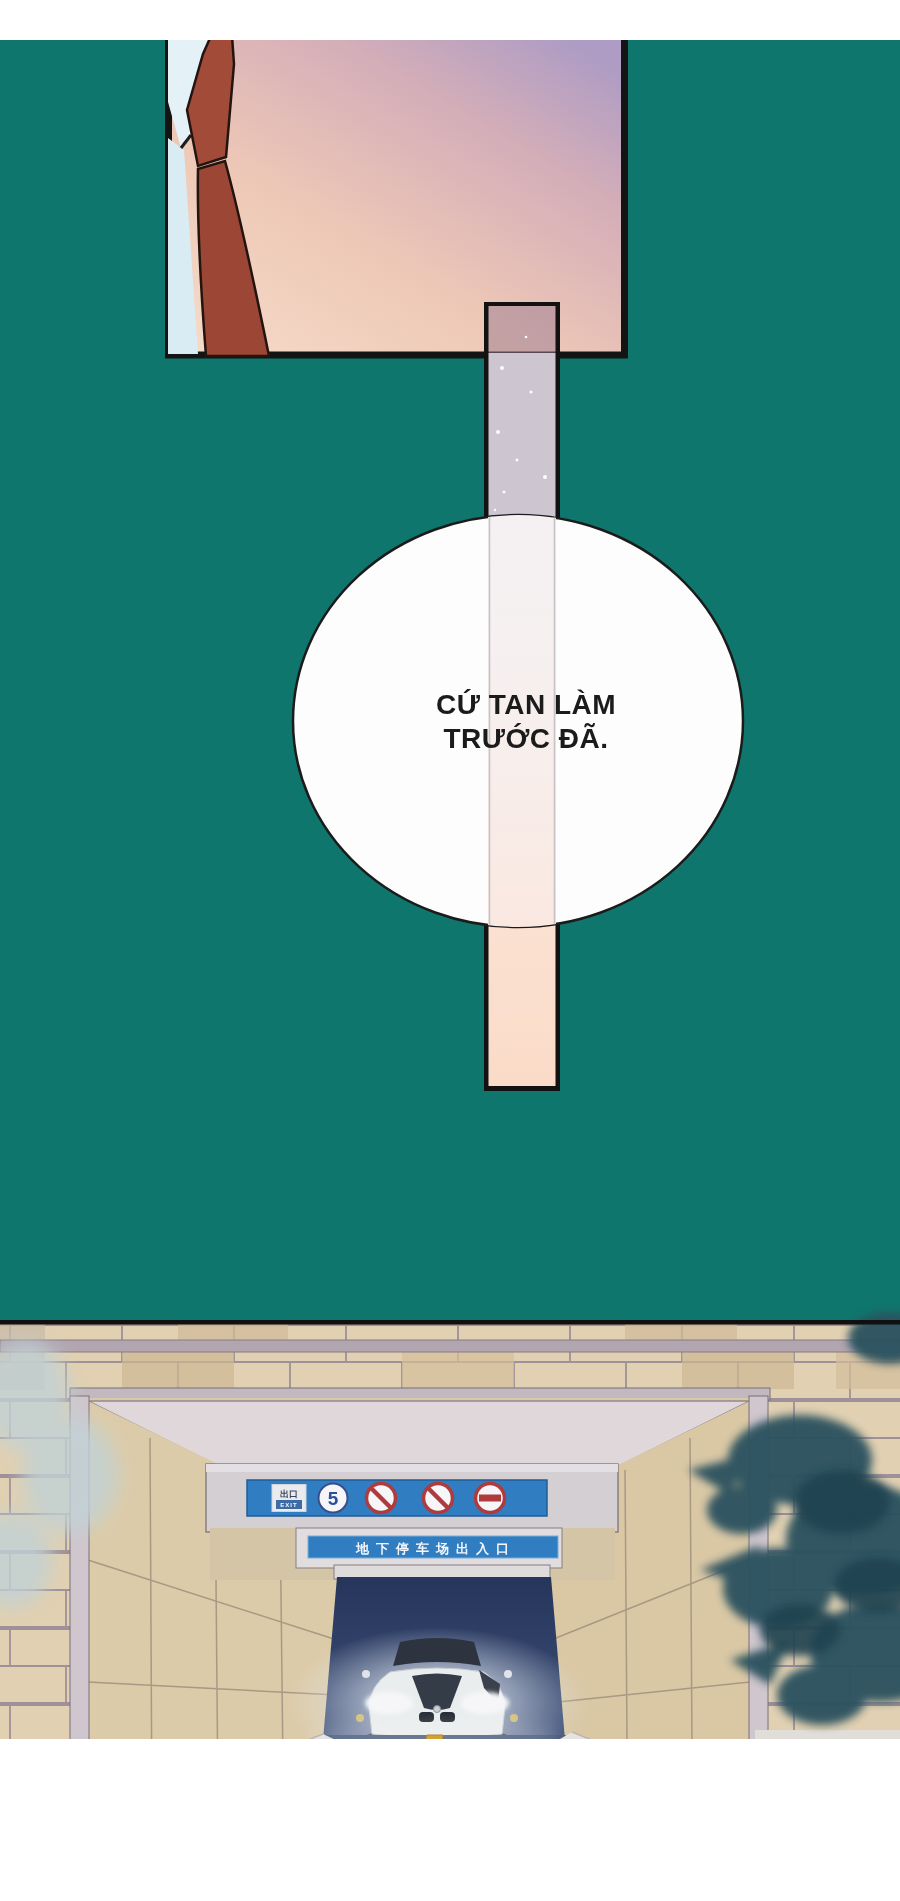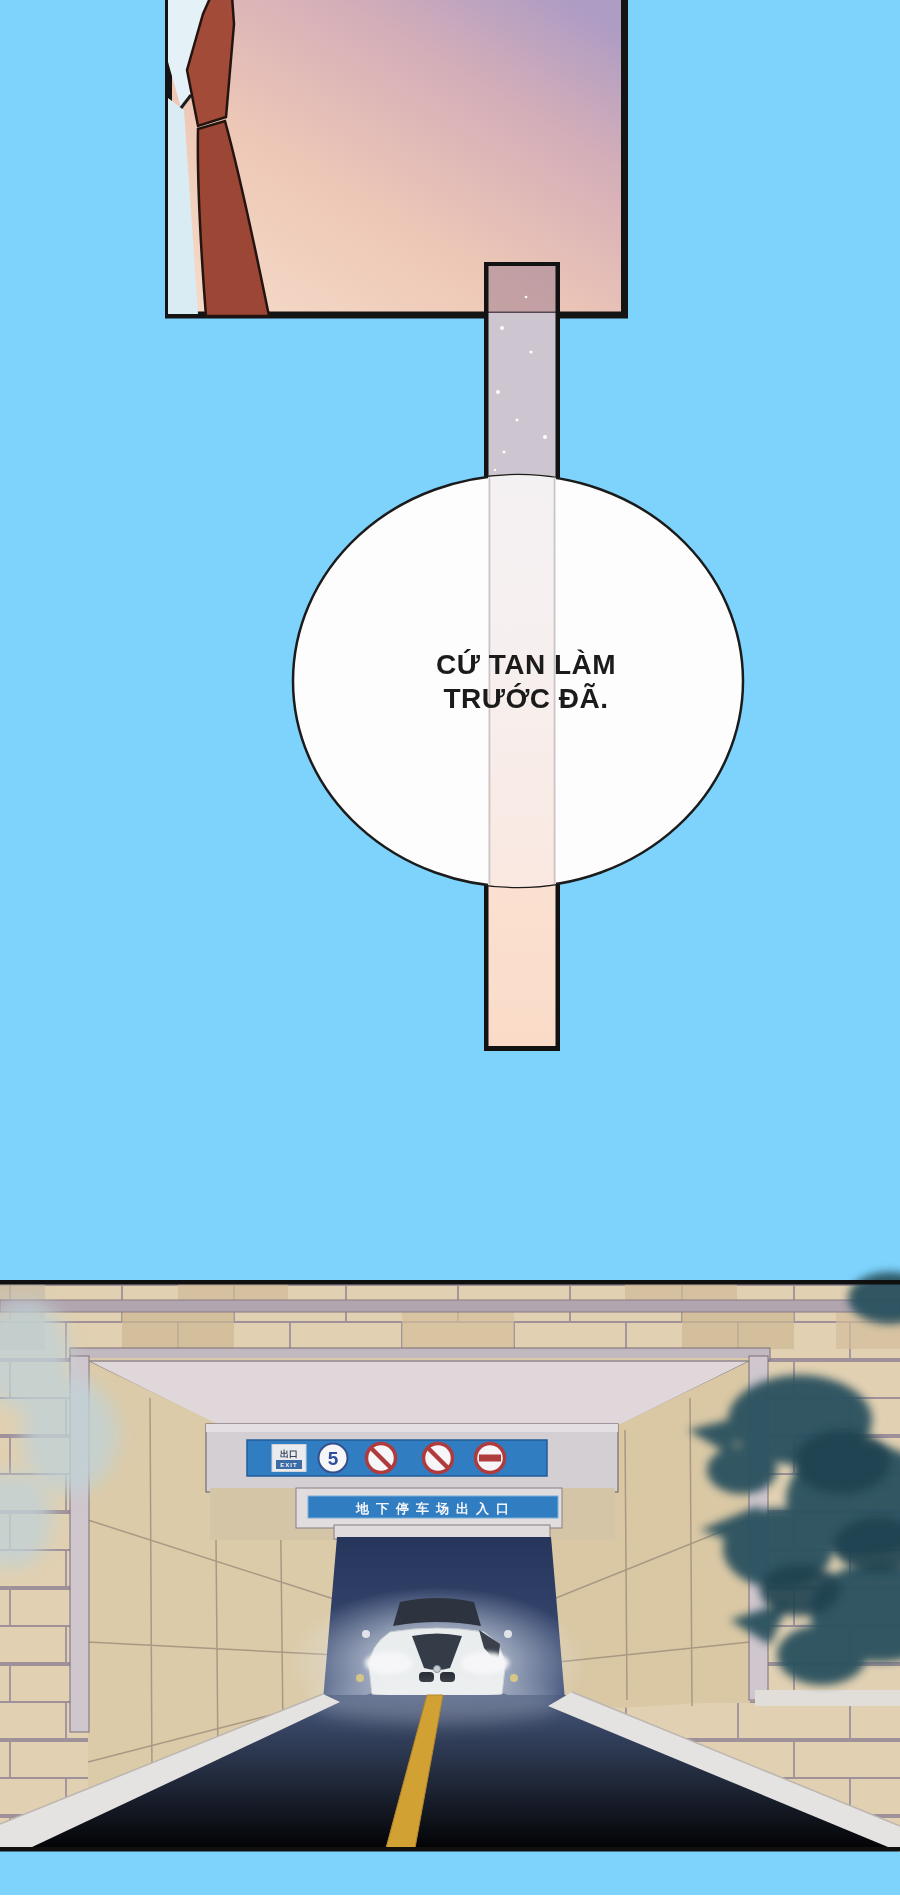--- a/index.html
+++ b/index.html
@@ -1,17 +1,17 @@
 <!DOCTYPE html>
 <html><head>
 <meta charset="utf-8">
 <style>
   html,body{margin:0;padding:0;background:#ffffff;}
-  .page{position:relative;width:900px;height:1895px;background:#7dd3fc;overflow:hidden;
-        font-family:"Liberation Sans","DejaVu Sans",sans-serif;}
+  .page{position:relative;width:900px;height:1699px;background:#0f766e;overflow:hidden;
+        font-family:"Liberation Sans","DejaVu Sans",sans-serif;margin-top:40px;}
   svg{position:absolute;left:0;top:0;display:block;}
   .bubble-text{font:700 28px "Liberation Sans","DejaVu Sans",sans-serif;fill:#1b1b1b;letter-spacing:.5px;}
   .cn-sign{font:700 13px "DejaVu Sans",sans-serif;fill:#ffffff;letter-spacing:7px;}
   .exit-cn{font:700 9px "DejaVu Sans",sans-serif;fill:#39465a;}
   .exit-en{font:700 6px "Liberation Sans",sans-serif;fill:#ffffff;letter-spacing:1px;}
   .speed-num{font:700 19px "Liberation Sans",sans-serif;fill:#2b4fa0;}
 </style>
 </head>
 <body>
 

